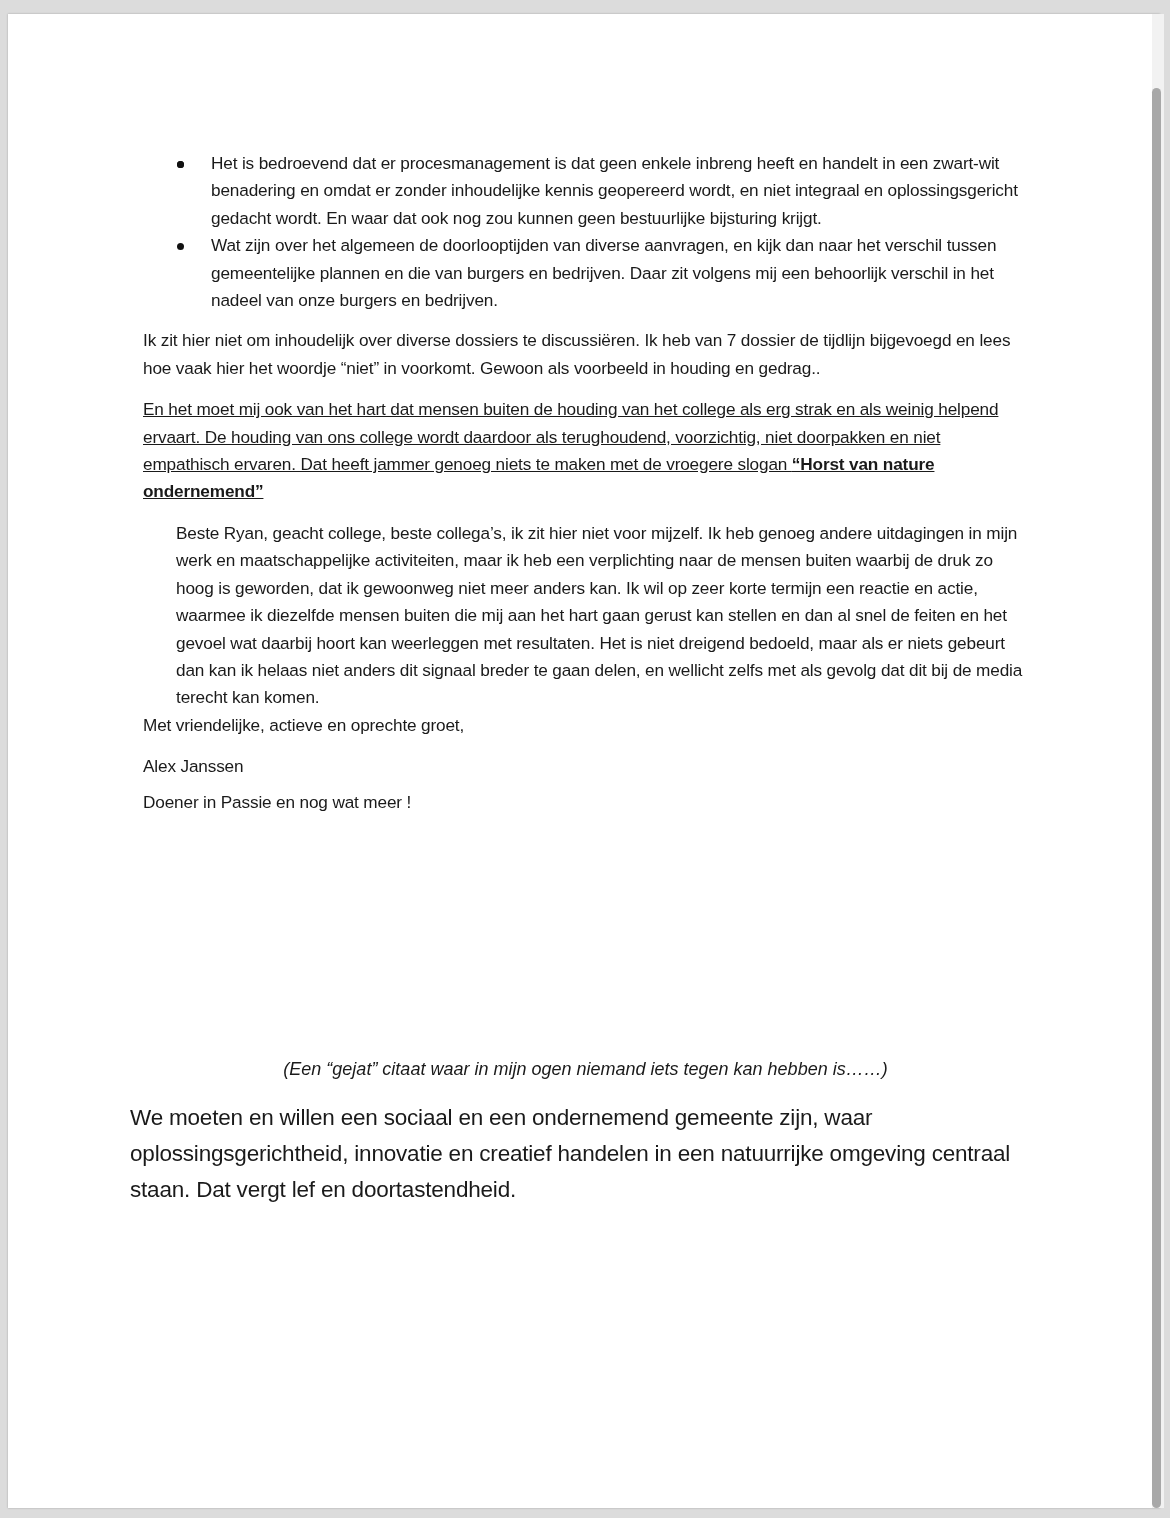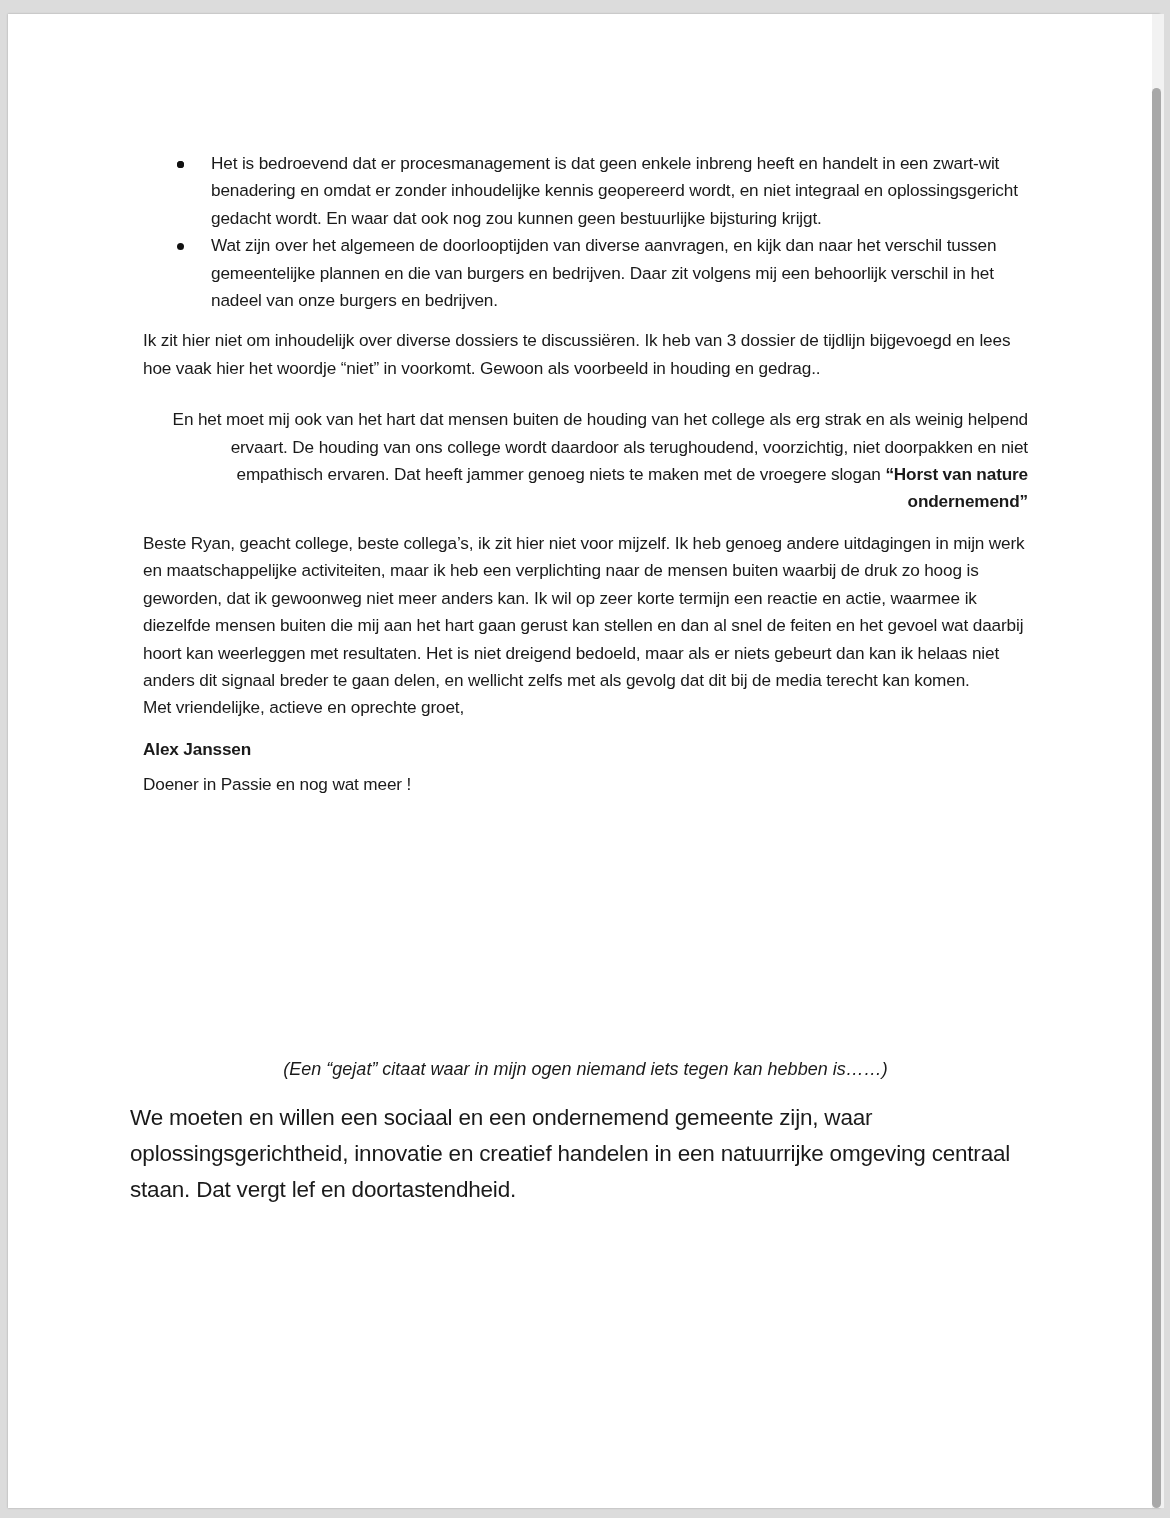--- a/index.html
+++ b/index.html
@@ -65,24 +65,24 @@
       top: 11px;
       width: 7px;
       height: 7px;
       border-radius: 50%;
       background: #111;
     }
     p {
       margin: 0;
     }
     .para-1 { margin-top: 13px; }
-    .para-2 { margin-top: 24px; text-align: right; }
-    .para-3 { margin-top: 14px; }
+    .para-2 { margin-top: 14px; text-align: left; text-decoration: underline; }
+    .para-3 { margin-top: 14px; margin-left: 33px; }
     .closing { }
-    .signature { margin-top: 14px; font-weight: bold; }
+    .signature { margin-top: 14px; }
     .tagline { margin-top: 8px; }
     .slogan { font-weight: bold; }
     .quote-intro {
       position: absolute;
       left: 143px;
       top: 1056px;
       width: 885px;
       text-align: center;
       font-style: italic;
       font-size: 18px;
@@ -116,21 +116,21 @@
     <li>
       <span class="bullet"></span>
       <span>Het is bedroevend dat er procesmanagement is dat geen enkele inbreng heeft en handelt in een zwart-wit benadering en omdat er zonder inhoudelijke kennis geopereerd wordt, en niet integraal en oplossingsgericht gedacht wordt. En waar dat ook nog zou kunnen geen bestuurlijke bijsturing krijgt.</span>
     </li>
     <li>
       <span class="bullet"></span>
       <span>Wat zijn over het algemeen de doorlooptijden van diverse aanvragen, en kijk dan naar het verschil tussen gemeentelijke plannen en die van burgers en bedrijven. Daar zit volgens mij een behoorlijk verschil in het nadeel van onze burgers en bedrijven.</span>
     </li>
   </ul>
 
-  <p class="para-1">Ik zit hier niet om inhoudelijk over diverse dossiers te discussiëren. Ik heb van 3 dossier de tijdlijn bijgevoegd en lees hoe vaak hier het woordje “niet” in voorkomt. Gewoon als voorbeeld in houding en gedrag..</p>
+  <p class="para-1">Ik zit hier niet om inhoudelijk over diverse dossiers te discussiëren. Ik heb van 7 dossier de tijdlijn bijgevoegd en lees hoe vaak hier het woordje “niet” in voorkomt. Gewoon als voorbeeld in houding en gedrag..</p>
 
   <p class="para-2"><span>En het moet mij ook van het hart dat mensen buiten de houding van het college als erg strak en als weinig helpend ervaart. De houding van ons college wordt daardoor als terughoudend, voorzichtig, niet doorpakken en niet empathisch ervaren. Dat heeft jammer genoeg niets te maken met de vroegere slogan </span><span class="slogan">“Horst van nature ondernemend”</span></p>
 
   <p class="para-3">Beste Ryan, geacht college, beste collega’s, ik zit hier niet voor mijzelf. Ik heb genoeg andere uitdagingen in mijn werk en maatschappelijke activiteiten, maar ik heb een verplichting naar de mensen buiten waarbij de druk zo hoog is geworden, dat ik gewoonweg niet meer anders kan. Ik wil op zeer korte termijn een reactie en actie, waarmee ik diezelfde mensen buiten die mij aan het hart gaan gerust kan stellen en dan al snel de feiten en het gevoel wat daarbij hoort kan weerleggen met resultaten. Het is niet dreigend bedoeld, maar als er niets gebeurt dan kan ik helaas niet anders dit signaal breder te gaan delen, en wellicht zelfs met als gevolg dat dit bij de media terecht kan komen.</p>
 
   <p class="closing">Met vriendelijke, actieve en oprechte groet,</p>
   <p class="signature">Alex Janssen</p>
   <p class="tagline">Doener in Passie en nog wat meer !</p>
 </div>
 

